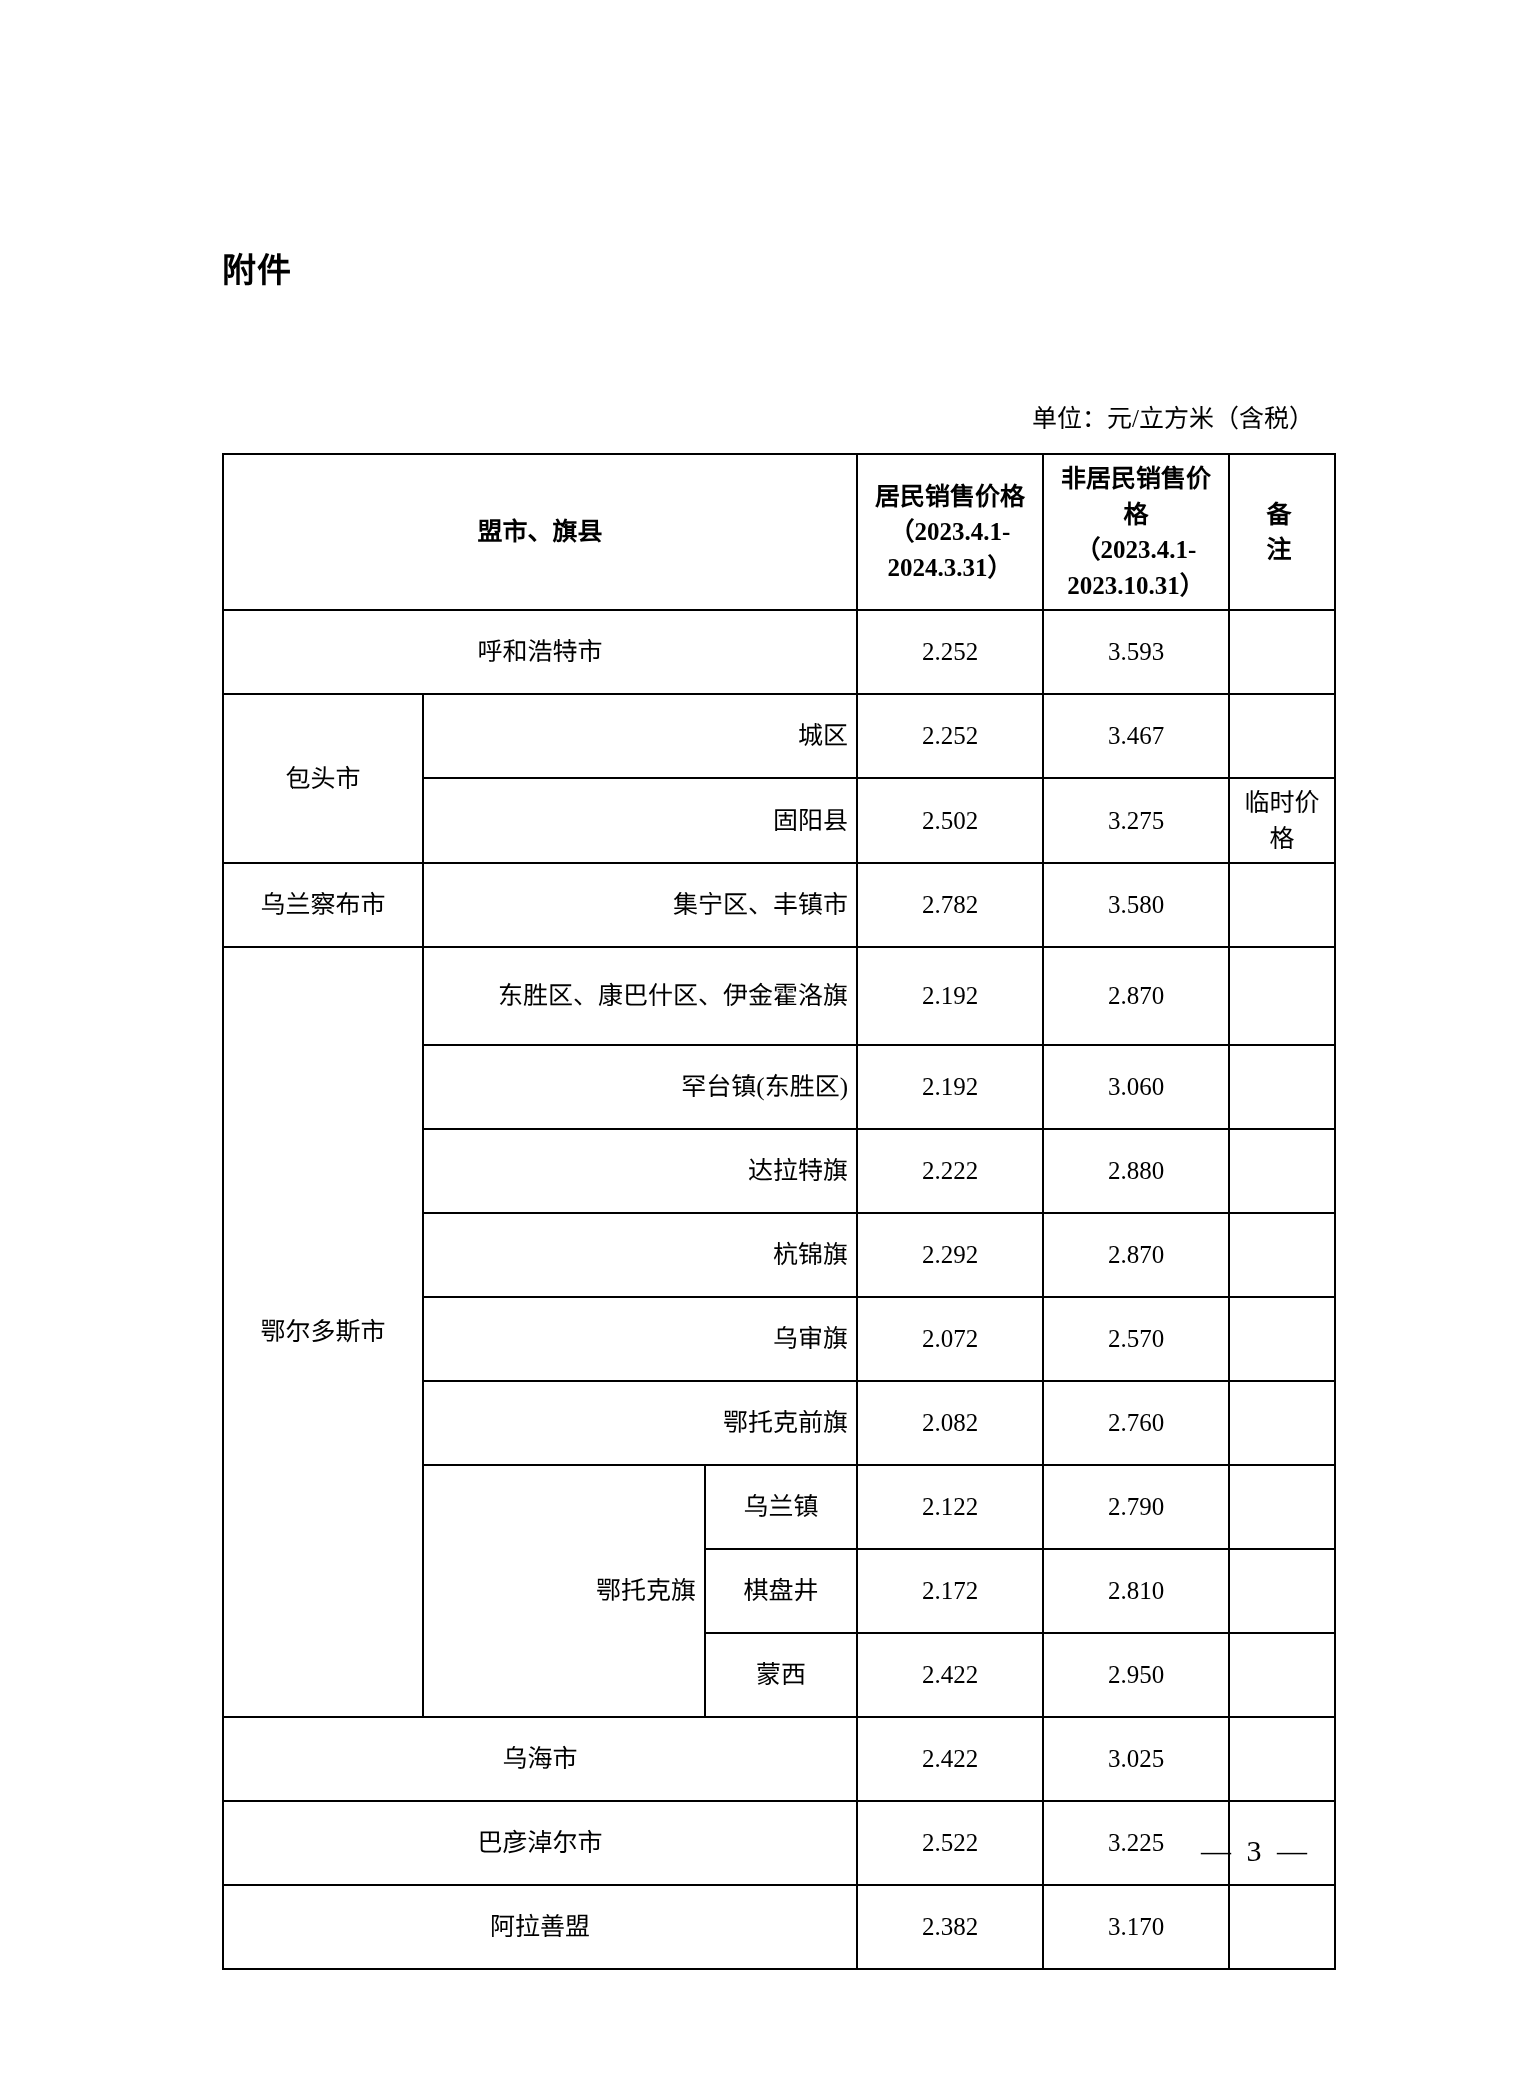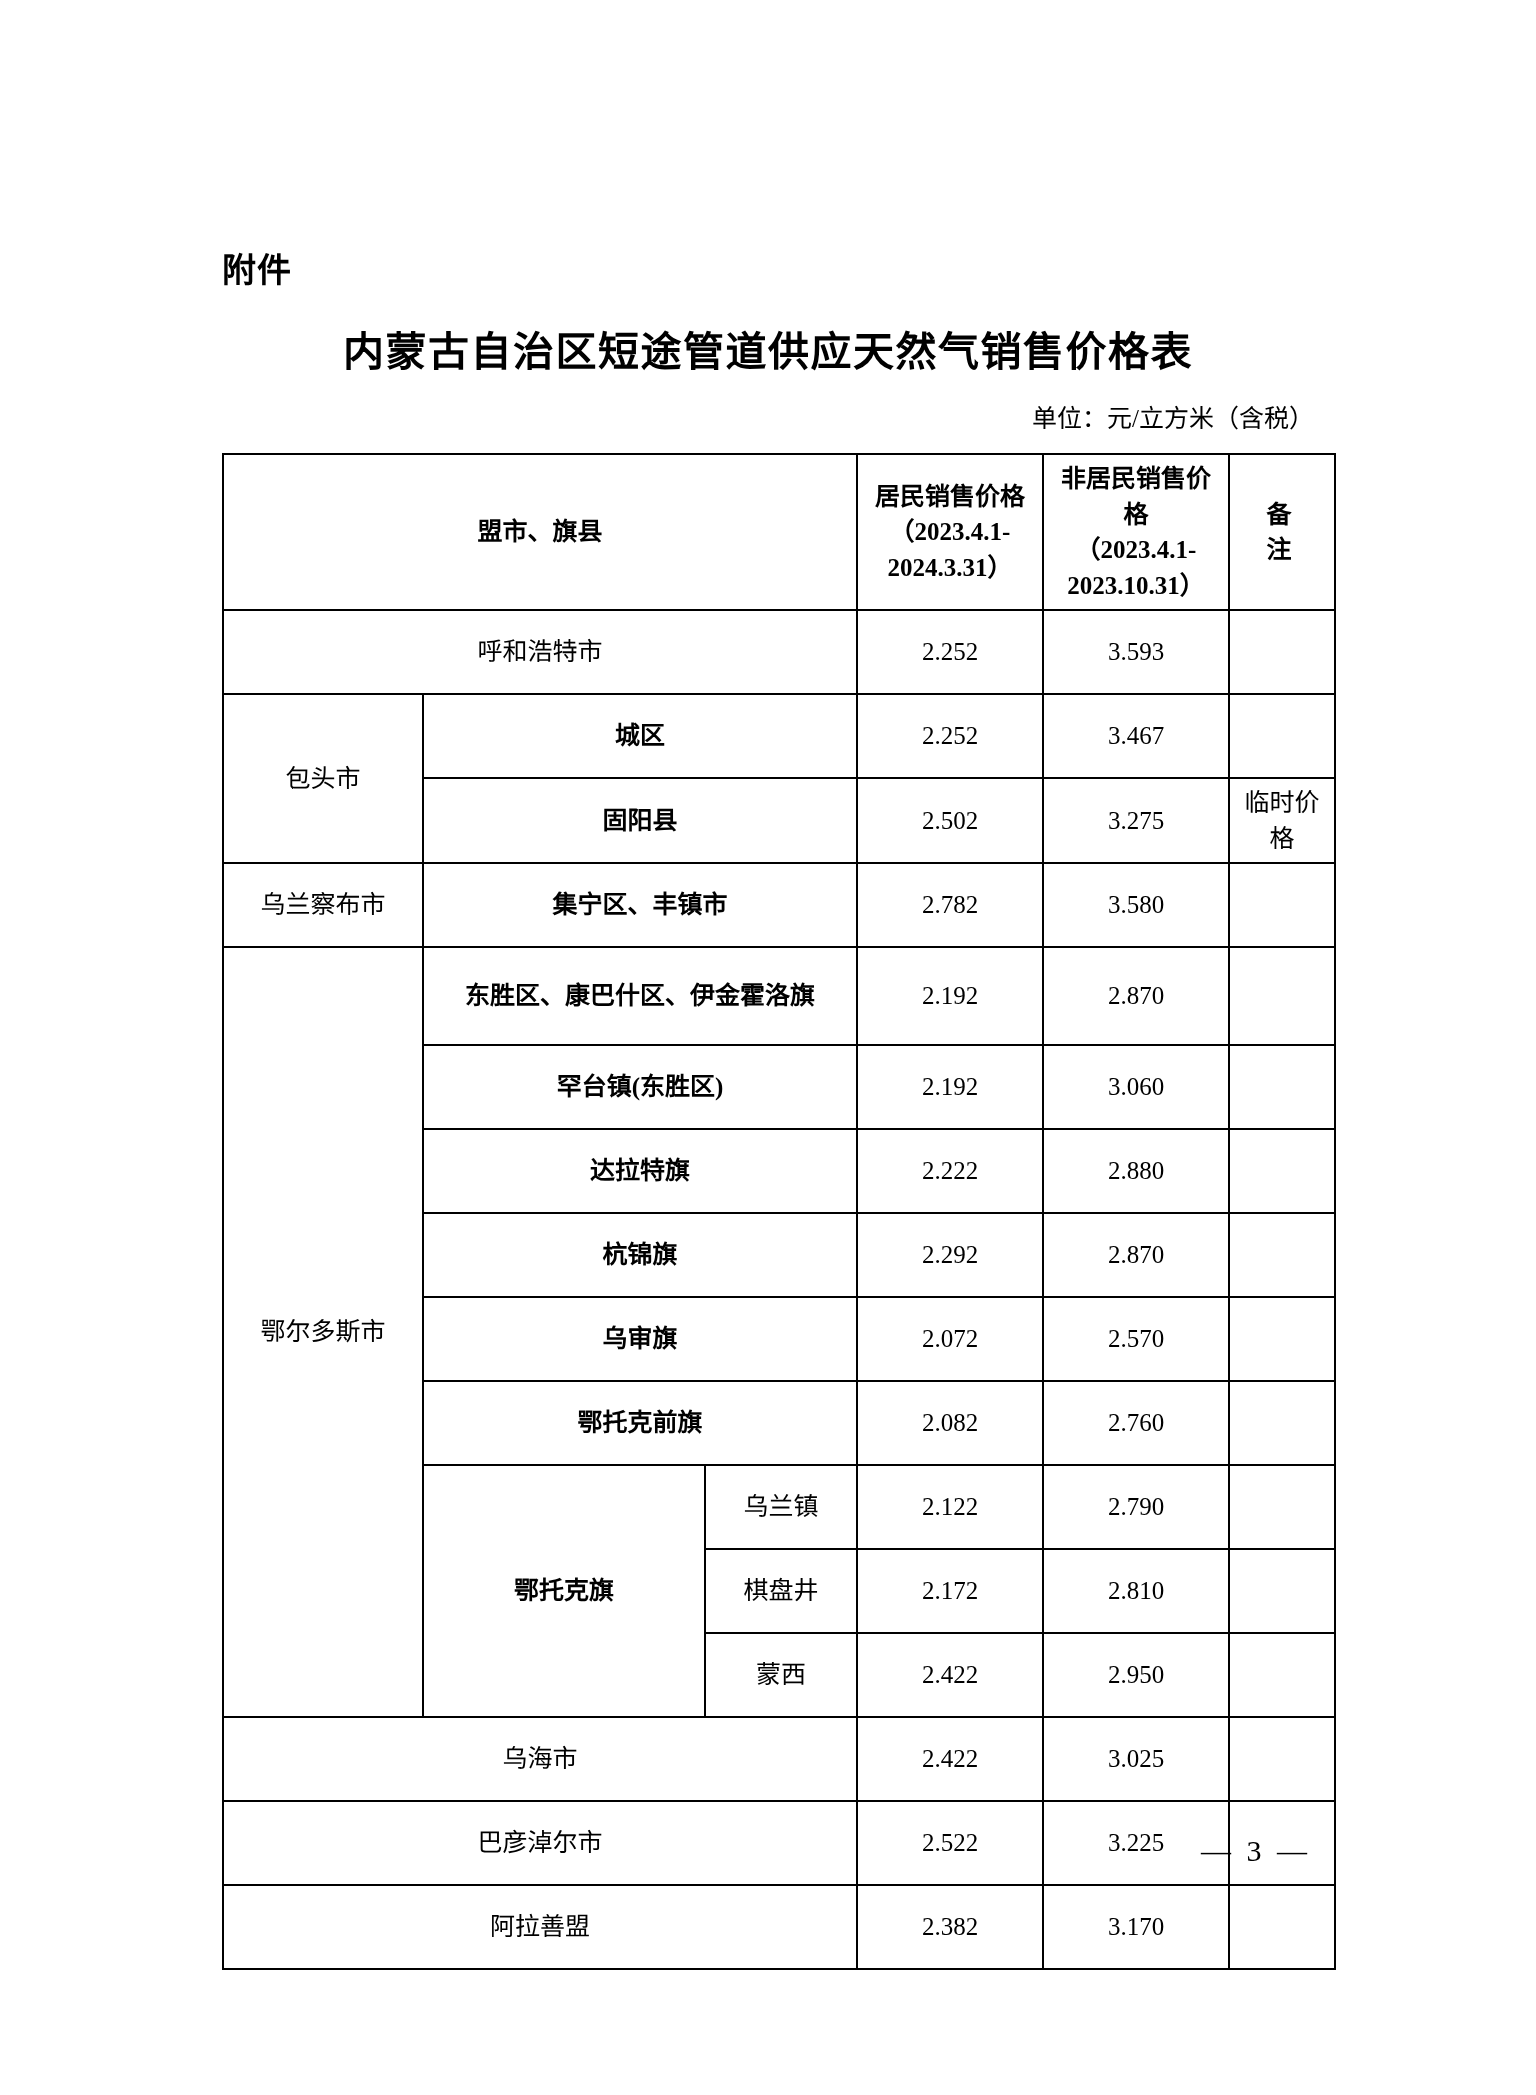--- a/index.html
+++ b/index.html
@@ -79,41 +79,40 @@
     line-height: 1.45;
     padding: 10px 4px;
   }
   .hd-small {
     font-size: 23px;
   }
   .hd-note {
     letter-spacing: 6px;
   }
   .c-center { text-align: center; border-radius: 8px; }
-  .c-left { text-align: center; padding-left: 14px; font-weight: bold; }
+  .c-left { text-align: right; padding-left: 14px; }
   .num { text-align: center; }
   .tall { height: 70px; }
   .note-cell { text-align: center; font-size: 25px; line-height: 1.35; }
 
   .page-number {
     position: absolute;
     right: 225px;
     top: 1834px;
     font-size: 30px;
     letter-spacing: 4px;
   }
 </style>
 </head>
 <body>
 
 <div class="page">
 
   <div class="attachment-label">附件</div>
 
-  <div class="doc-title">内蒙古自治区短途管道供应天然气销售价格表</div>
 
   <div class="unit-note">单位：元/立方米（含税）</div>
 
   <table class="price-table">
     <colgroup>
       <col class="c-grp1">
       <col class="c-grp2">
       <col class="c-grp3">
       <col class="c-res">
       <col class="c-non">

